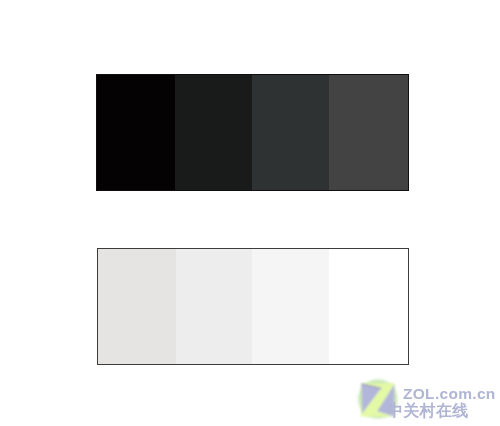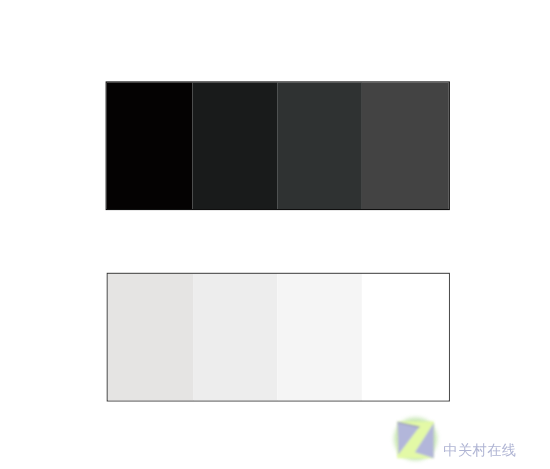--- a/index.html
+++ b/index.html
@@ -54,24 +54,25 @@
     filter: blur(0.5px);
   }
   #wm-domain {
     left: 403px; top: 386px;
     font-size: 15.5px;
     font-weight: 700;
     letter-spacing: 0.3px;
     line-height: 1;
   }
   #wm-cn {
-    left: 403px; top: 403px;
-    font-size: 13px;
+    left: 387px; top: 403px;
+    font-size: 16px;
     letter-spacing: 0.3px;
     line-height: 1;
+    font-weight: bold;
   }
 </style>
 </head>
 <body>
 
 <div class="chart-canvas">
 
   <div class="bar" id="dark-bar">
       <div class="seg" style="background: rgb(4, 2, 2); width: 78px;"></div>
       <div class="seg" style="background: rgb(25, 27, 27); width: 77px;"></div>
@@ -101,15 +102,16 @@
         <g filter="url(#softblur)">
           <rect x="11" y="11.2" width="33.5" height="33.4" fill="#e1f9a0"></rect>
           <path d="M 11.3 11.3 L 31.5 15.8 L 12 41.5 Z" fill="#adb1d8"></path>
           <path d="M 44.3 12.6 L 44.3 44.6 L 27.2 39.2 Z" fill="#adb1d8"></path>
           <path d="M 11.3 11.3 L 31.5 15.8 L 31.5 17.0 L 11.3 12.5 Z" fill="#7d8090" opacity="0.55"></path>
         </g>
       </g>
     </svg>
   </div>
 
+  <div class="wm-text" id="wm-domain">ZOL.com.cn</div>
   <div class="wm-text" id="wm-cn">中关村在线</div>
 
 </div>
 
 </body></html>

